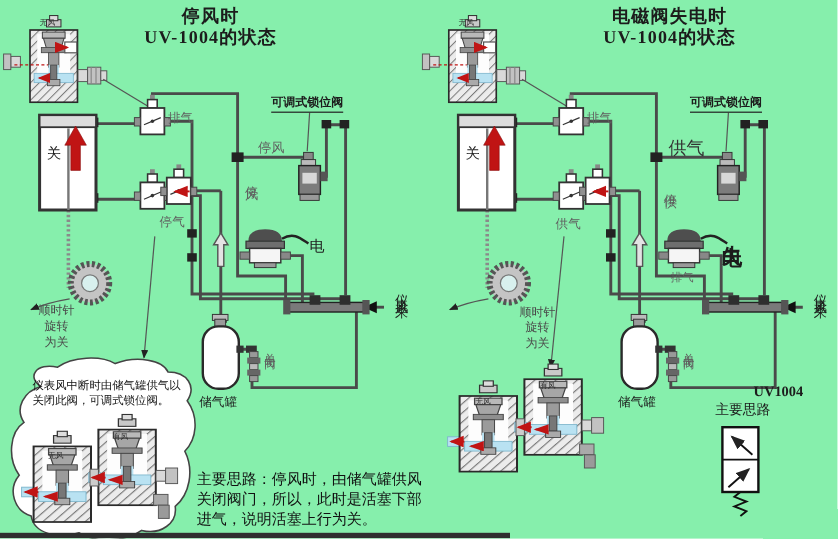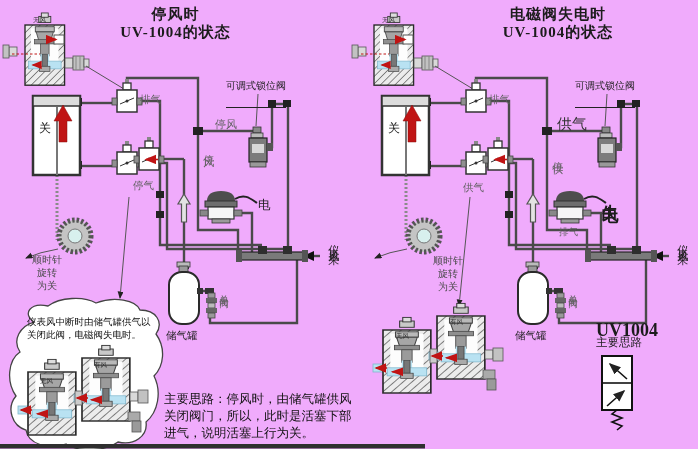--- a/index.html
+++ b/index.html
@@ -1,26 +1,26 @@
 <!DOCTYPE html>
 <html><head>
 <meta charset="utf-8">
 <style>
   html,body{margin:0;padding:0;background:#fff;}
-  #canvas{position:relative;width:698px;height:449px;background:#f0abfc;overflow:hidden;
+  #canvas{position:relative;width:698px;height:449px;background:#86efac;overflow:hidden;
           font-family:"Liberation Serif",serif;}
   #art{position:absolute;left:0;top:0;}
   .lb{position:absolute;color:#1c1c1c;white-space:nowrap;line-height:1.15;
       font-family:"Liberation Serif",serif;}
   .grey{color:#5f5f5f;}
   .title{font-size:15px;font-weight:700;text-align:center;letter-spacing:1px;}
   .sm{font-size:10.5px;}
   .tiny{font-size:6.5px;color:#333;}
   .vtext{writing-mode:vertical-rl;text-orientation:upright;letter-spacing:2px;}
-  .ul{border-bottom:1.2px solid #222;padding-bottom:15px;font-weight:400;}
+  .ul{border-bottom:1.2px solid #222;padding-bottom:1px;font-weight:700;}
   .wheeltxt{text-align:center;font-size:10px;line-height:13px;color:#4a4a4a;}
   .note{font-size:9.5px;line-height:12.5px;white-space:normal;color:#111;}
   .foot{font-size:12.5px;line-height:17px;white-space:normal;color:#111;}
   .pipe{stroke:#4a4a4a;stroke-width:2.4;fill:none;}
   .ldr{stroke:#555;stroke-width:1;fill:none;}
   .red{stroke:#c01414;stroke-width:1.6;fill:none;}
 </style>
 </head>
 <body>
 
@@ -245,21 +245,21 @@
 <div class="lb" style="left:258px;top:198px;font-size:12.5px;">电</div>
 <div class="lb" style="left:39px;top:122px;font-size:12px;">关</div>
 <div class="lb wheeltxt" style="left:28px;top:253px;width:38px;">
   <div>顺时针</div>
   <div>旋转</div>
   <div>为关</div>
 </div>
 <div class="lb sm" style="left:166px;top:330px;">储气罐</div>
 <div class="lb grey vtext" style="left:218px;top:287px;font-size:9.5px;">单向阀</div>
 <div class="lb vtext" style="left:327px;top:236px;font-size:11px;letter-spacing:3px;">仪表风来</div>
-<div class="lb note" style="left:27px;top:316px;width:126px;">仪表风中断时由储气罐供气以关闭此阀，电磁阀失电时。</div>
+<div class="lb note" style="left:27px;top:316px;width:126px;">仪表风中断时由储气罐供气以关闭此阀，可调式锁位阀。</div>
 <div class="lb tiny" style="left:40px;top:377px;">无风</div>
 <div class="lb tiny" style="left:94px;top:361px;">有风</div>
 <div class="lb title" style="left:448px;top:6px;width:220px;">电磁阀失电时</div>
 
 <div class="lb foot" style="left:164px;top:391px;width:198px;">主要思路：停风时，由储气罐供风关闭阀门，所以，此时是活塞下部进气，说明活塞上行为关。</div>
 <div class="lb title" style="left:448px;top:24px;width:220px;">UV-1004的状态</div>
 <div class="lb tiny" style="left:382px;top:16px;">无风</div>
 <div class="lb sm grey" style="left:489px;top:94px;">排气</div>
 <div class="lb" style="left:557px;top:116px;font-size:15px;color:#333;">供气</div>
 <div class="lb grey vtext" style="left:551px;top:153px;font-size:11px;">停供</div>
@@ -271,16 +271,16 @@
 <div class="lb wheeltxt" style="left:428px;top:254px;width:40px;">
   <div>顺时针</div>
   <div>旋转</div>
   <div>为关</div>
 </div>
 <div class="lb sm" style="left:515px;top:330px;">储气罐</div>
 <div class="lb grey vtext" style="left:567px;top:287px;font-size:9.5px;">单向阀</div>
 <div class="lb vtext" style="left:676px;top:236px;font-size:11px;letter-spacing:3px;">仪表风来</div>
 <div class="lb tiny" style="left:396px;top:332px;">无风</div>
 <div class="lb tiny" style="left:450px;top:318px;">有风</div>
-<div class="lb" style="left:596px;top:320px;width:46px;text-align:left;font-weight:700;font-size:18px;">UV1004</div>
+<div class="lb" style="left:628px;top:320px;width:46px;text-align:left;font-weight:700;font-size:12px;">UV1004</div>
 <div class="lb" style="left:592px;top:336px;width:54px;text-align:center;font-size:11.5px;">主要思路</div>
 
 </div>
 
 </body></html>

